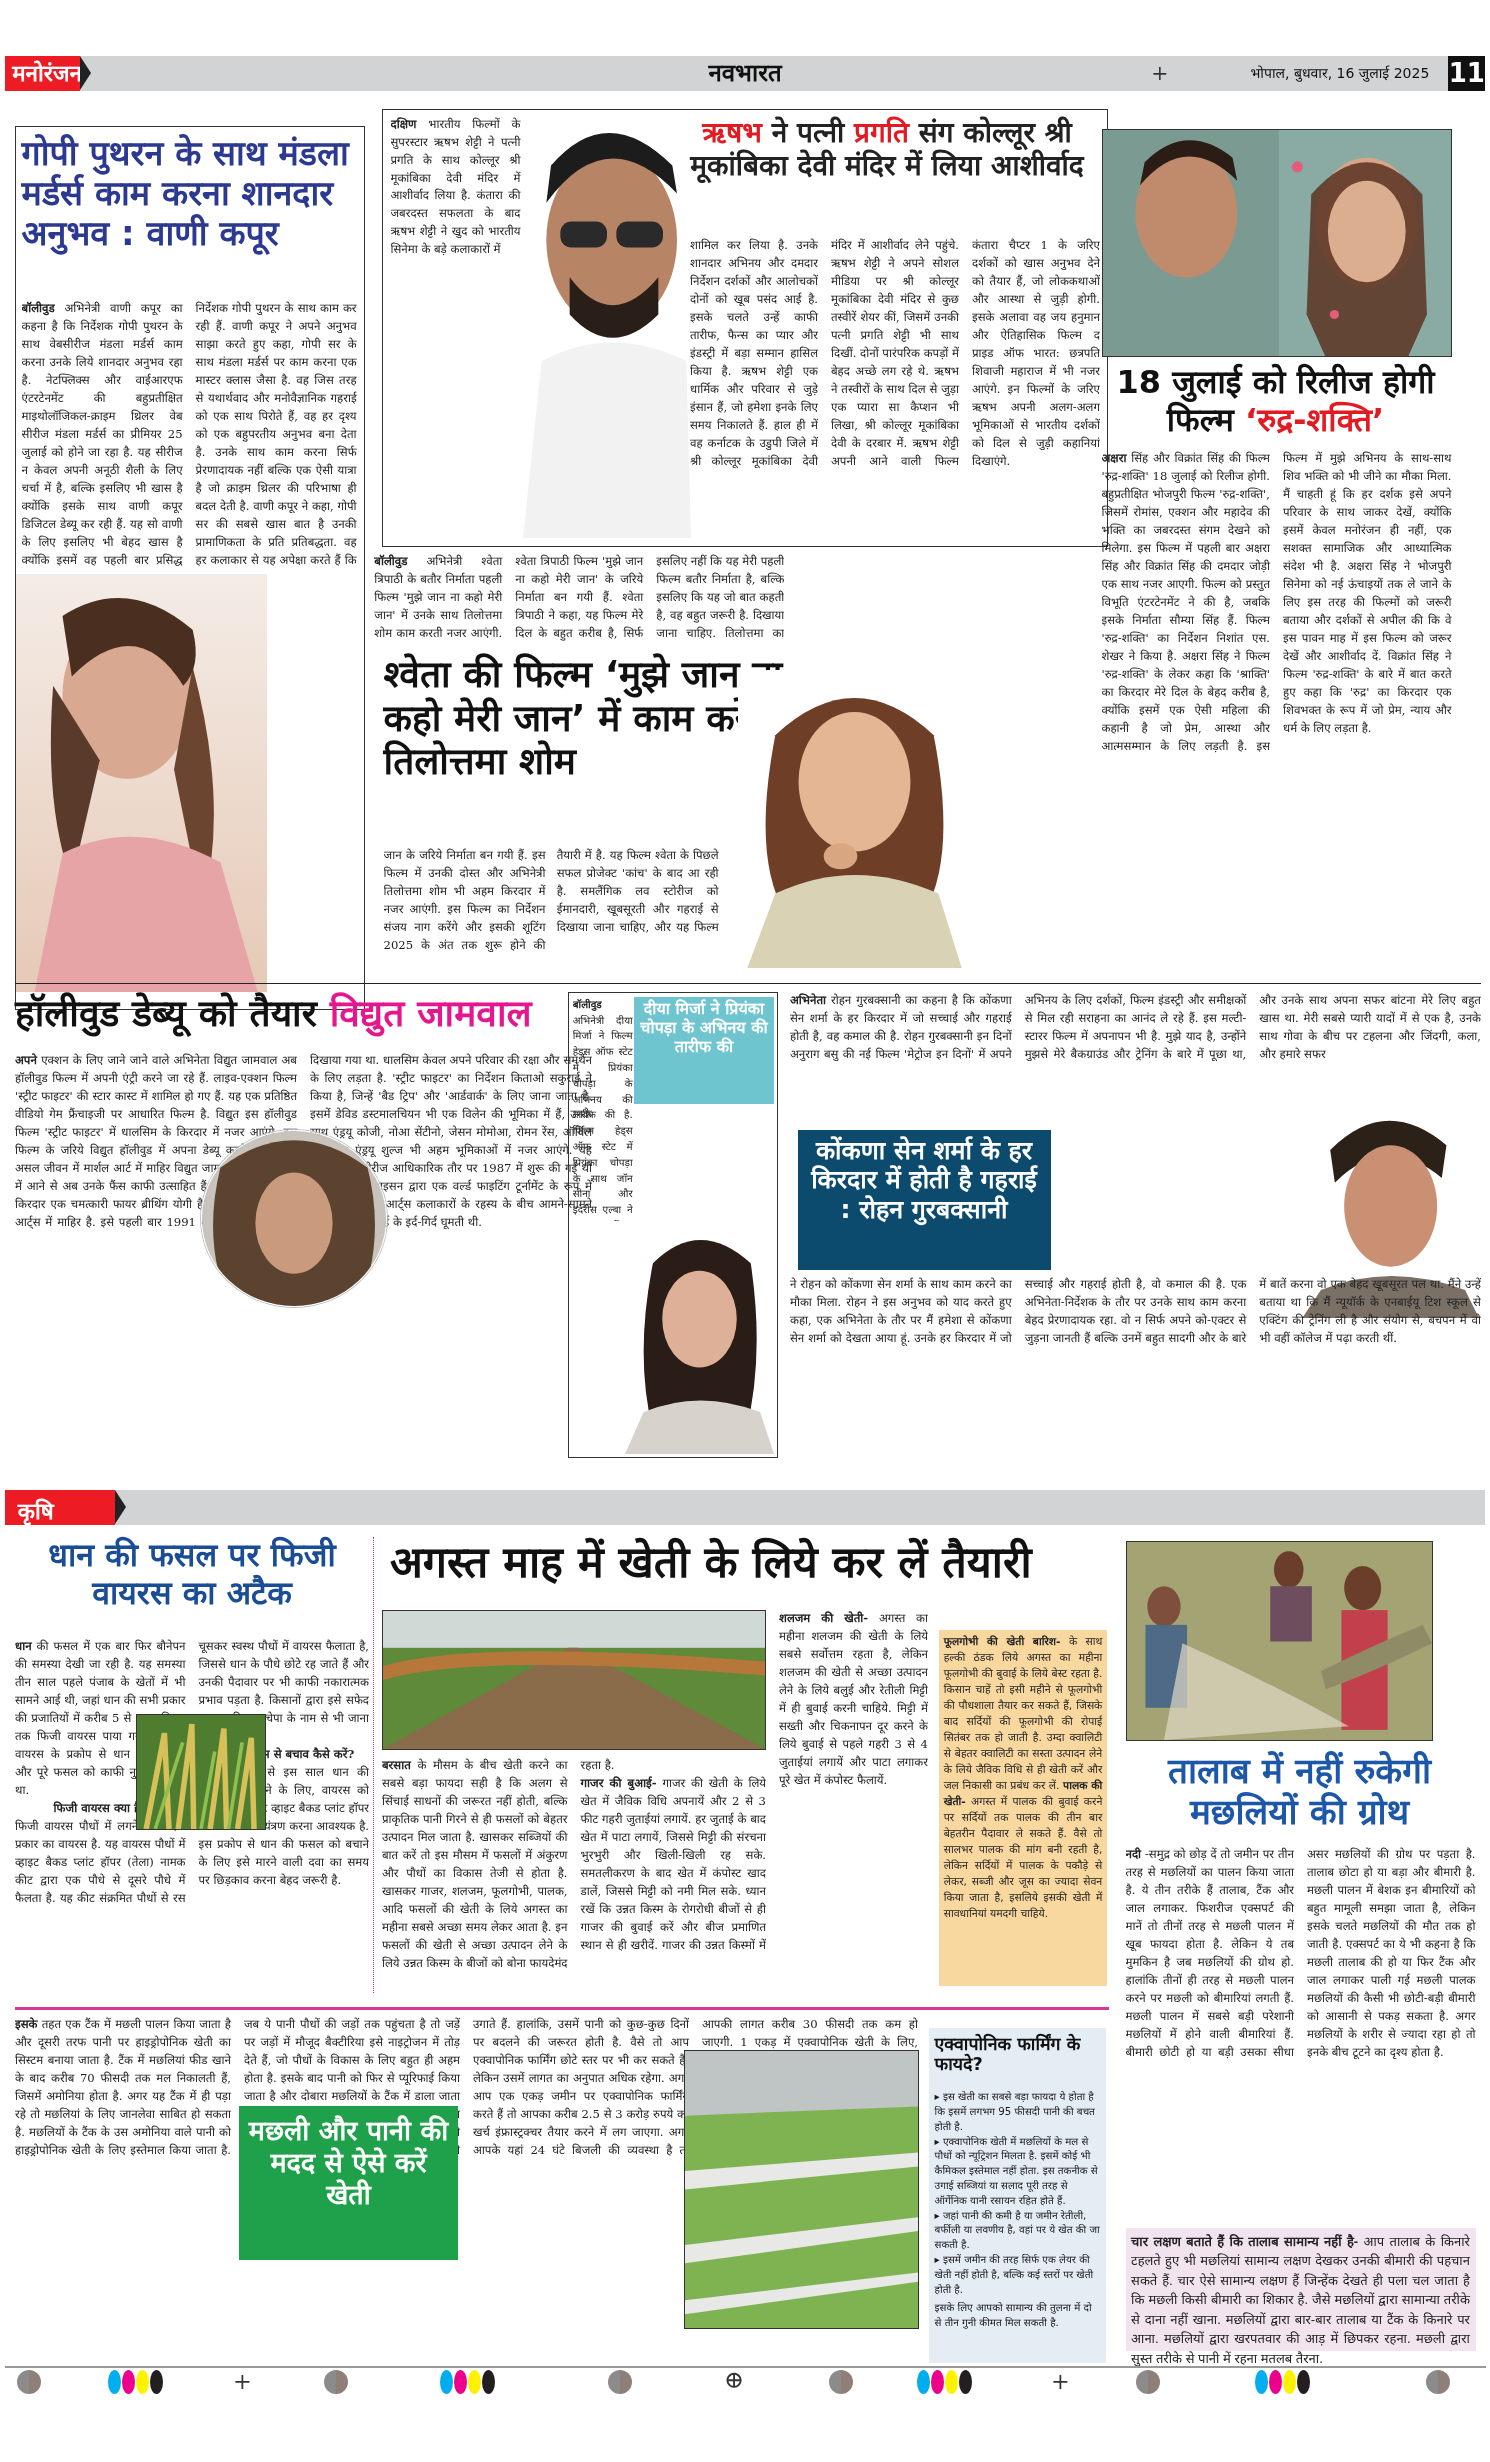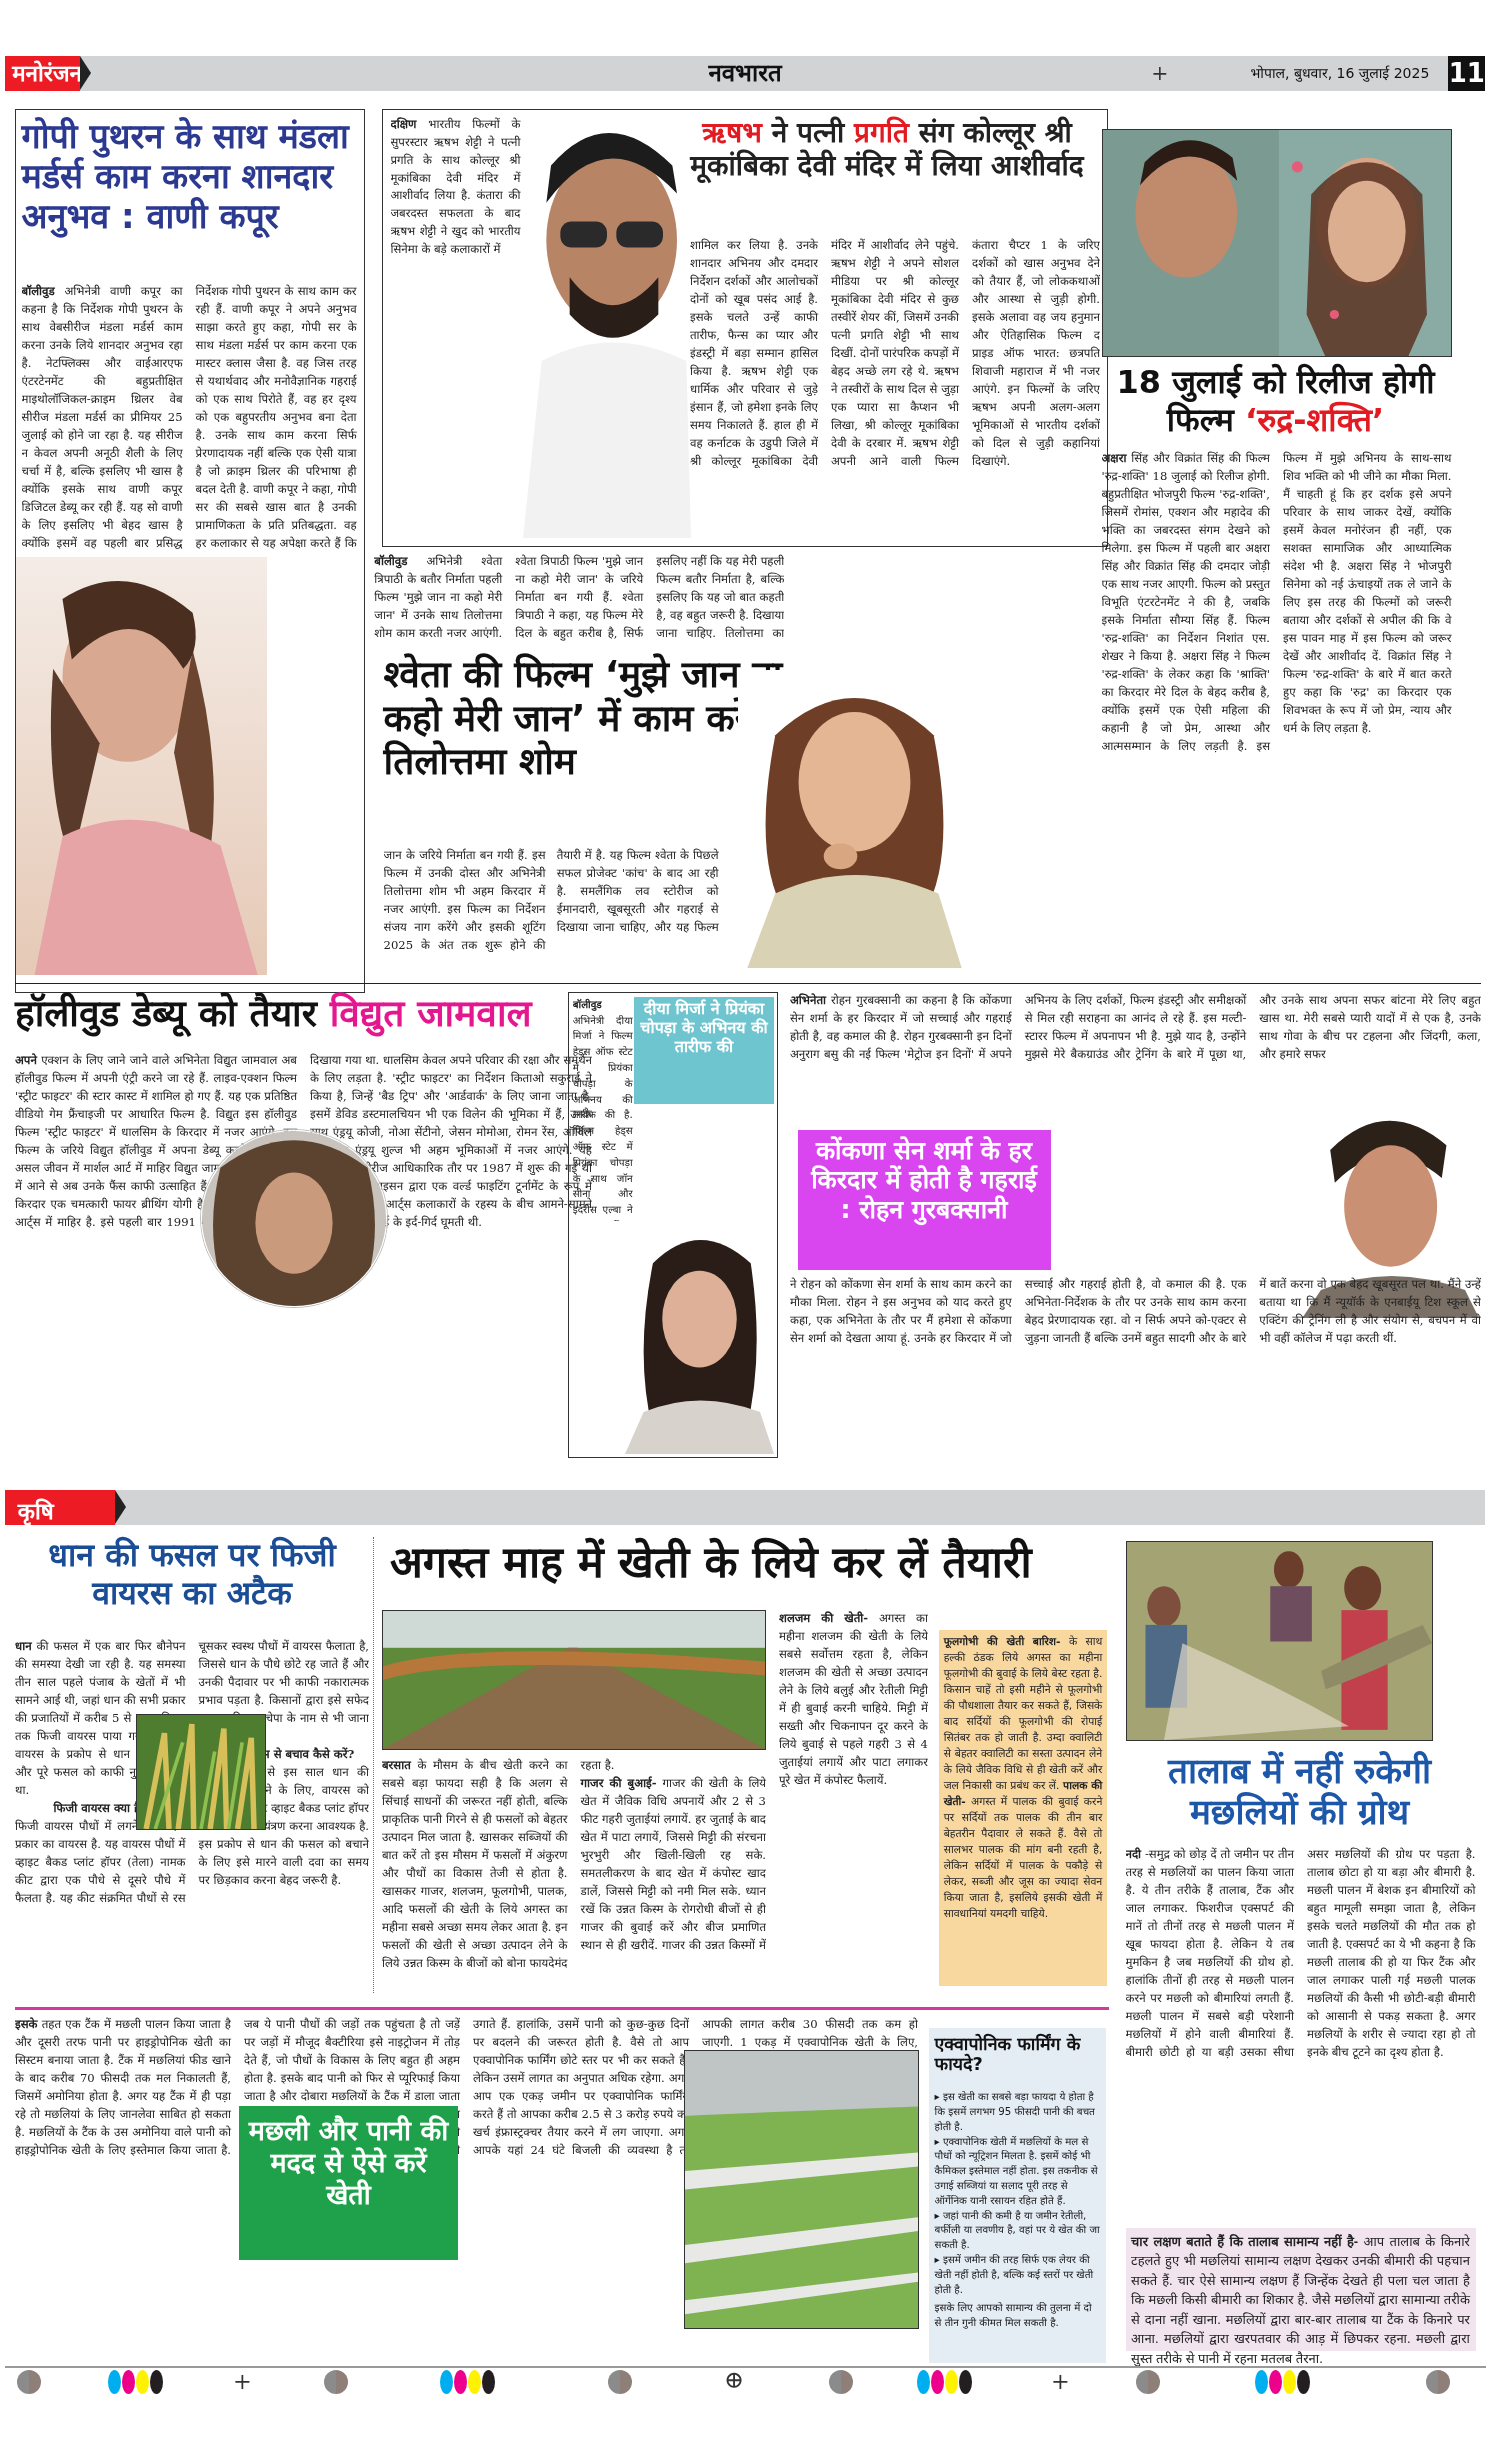--- a/index.html
+++ b/index.html
@@ -36,21 +36,21 @@
 <body>
 
 <div class="sect-bar" style="top:56px;">
   <div class="sect-tag" style="width:75px;padding:0 7.5px;">मनोरंजन</div>
   <div class="masthead">नवभारत</div>
   <div class="plus">+</div>
   <div class="dateline">भोपाल, बुधवार, 16 जुलाई 2025</div>
   <div class="pageno">11</div>
 </div>
 
-<div class="abs box-border" style="left:15px;top:109px;width:350px;height:884px;">
+<div class="abs box-border" style="left:15px;top:126px;width:350px;height:884px;">
   <div class="hl" style="position:absolute;left:5.6px;top:5.6px;width:335px;font-size:34px;color:#2b3990;">गोपी पुथरन के साथ मंडला मर्डर्स काम करना शानदार अनुभव : वाणी कपूर</div>
   <div class="body-txt col2" style="position:absolute;left:5.6px;top:173px;width:335px;height:270px;overflow:hidden;">
     <b>बॉलीवुड</b>
     <span>अभिनेत्री वाणी कपूर का कहना है कि निर्देशक गोपी पुथरन के साथ वेबसीरीज मंडला मर्डर्स काम करना उनके लिये शानदार अनुभव रहा है. नेटफ्लिक्स और वाईआरएफ एंटरटेनमेंट की बहुप्रतीक्षित माइथोलॉजिकल-क्राइम थ्रिलर वेब सीरीज मंडला मर्डर्स का प्रीमियर 25 जुलाई को होने जा रहा है. यह सीरीज न केवल अपनी अनूठी शैली के लिए चर्चा में है, बल्कि इसलिए भी खास है क्योंकि इसके साथ वाणी कपूर डिजिटल डेब्यू कर रही हैं. यह सो वाणी के लिए इसलिए भी बेहद खास है क्योंकि इसमें वह पहली बार प्रसिद्ध निर्देशक गोपी पुथरन के साथ काम कर रही हैं. वाणी कपूर ने अपने अनुभव साझा करते हुए कहा, गोपी सर के साथ मंडला मर्डर्स पर काम करना एक मास्टर क्लास जैसा है. वह जिस तरह से यथार्थवाद और मनोवैज्ञानिक गहराई को एक साथ पिरोते हैं, वह हर दृश्य को एक बहुपरतीय अनुभव बना देता है. उनके साथ काम करना सिर्फ प्रेरणादायक नहीं बल्कि एक ऐसी यात्रा है जो क्राइम थ्रिलर की परिभाषा ही बदल देती है. वाणी कपूर ने कहा, गोपी सर की सबसे खास बात है उनकी प्रामाणिकता के प्रति प्रतिबद्धता. वह हर कलाकार से यह अपेक्षा करते हैं कि वह अपने किरदार की अदृश्य परतों को तलाशे.</span>
   </div>
   <div class="photo" style="left:0;top:447px;width:251px;height:418px;">
     <svg viewBox="0 0 270 449" preserveAspectRatio="none">
         <defs>
           <linearGradient id="vg" x1="0" y1="0" x2="0" y2="1">
             <stop offset="0" stop-color="#f4ece6"></stop>
@@ -166,21 +166,21 @@
         <path d="M20 200 Q80 175 145 200 L160 245 L0 245 Z" fill="#d7d2cc"></path>
       </svg>
   </div>
 </div>
 
 <div class="abs" style="left:790px;top:992px;width:691px;height:466px;">
   <div class="body-txt col3" style="position:absolute;left:0;top:0;width:691px;height:123px;overflow:hidden;">
     <b>अभिनेता</b>
     <span>रोहन गुरबक्सानी का कहना है कि कोंकणा सेन शर्मा के हर किरदार में जो सच्चाई और गहराई होती है, वह कमाल की है. रोहन गुरबक्सानी इन दिनों अनुराग बसु की नई फिल्म 'मेट्रोज इन दिनों' में अपने अभिनय के लिए दर्शकों, फिल्म इंडस्ट्री और समीक्षकों से मिल रही सराहना का आनंद ले रहे हैं. इस मल्टी-स्टारर फिल्म में अपनापन भी है. मुझे याद है, उन्होंने मुझसे मेरे बैकग्राउंड और ट्रेनिंग के बारे में पूछा था, और उनके साथ अपना सफर बांटना मेरे लिए बहुत खास था. मेरी सबसे प्यारी यादों में से एक है, उनके साथ गोवा के बीच पर टहलना और जिंदगी, कला, और हमारे सफर</span>
   </div>
-  <div style="position:absolute;left:7.5px;top:138px;width:253px;height:140px;background:#d946ef;">
+  <div style="position:absolute;left:7.5px;top:138px;width:253px;height:140px;background:#0c4a6e;">
     <div class="hl" style="color:#fff;font-size:25px;text-align:center;padding:5.6px 5.6px;">कोंकणा सेन शर्मा के हर किरदार में होती है गहराई : रोहन गुरबक्सानी</div>
   </div>
   <div class="photo" style="left:503px;top:102px;width:186px;height:224px;">
     <svg viewBox="0 0 200 240" preserveAspectRatio="none">
         <rect width="200" height="240" fill="#fff"></rect>
         <path d="M40 60 Q100 0 165 55 L160 90 Q100 40 45 95 Z" fill="#2c2118"></path>
         <ellipse cx="105" cy="120" rx="50" ry="65" fill="#c99074"></ellipse>
         <path d="M30 210 Q105 180 185 210 L200 240 L10 240 Z" fill="#7a7066"></path>
       </svg>
   </div>

